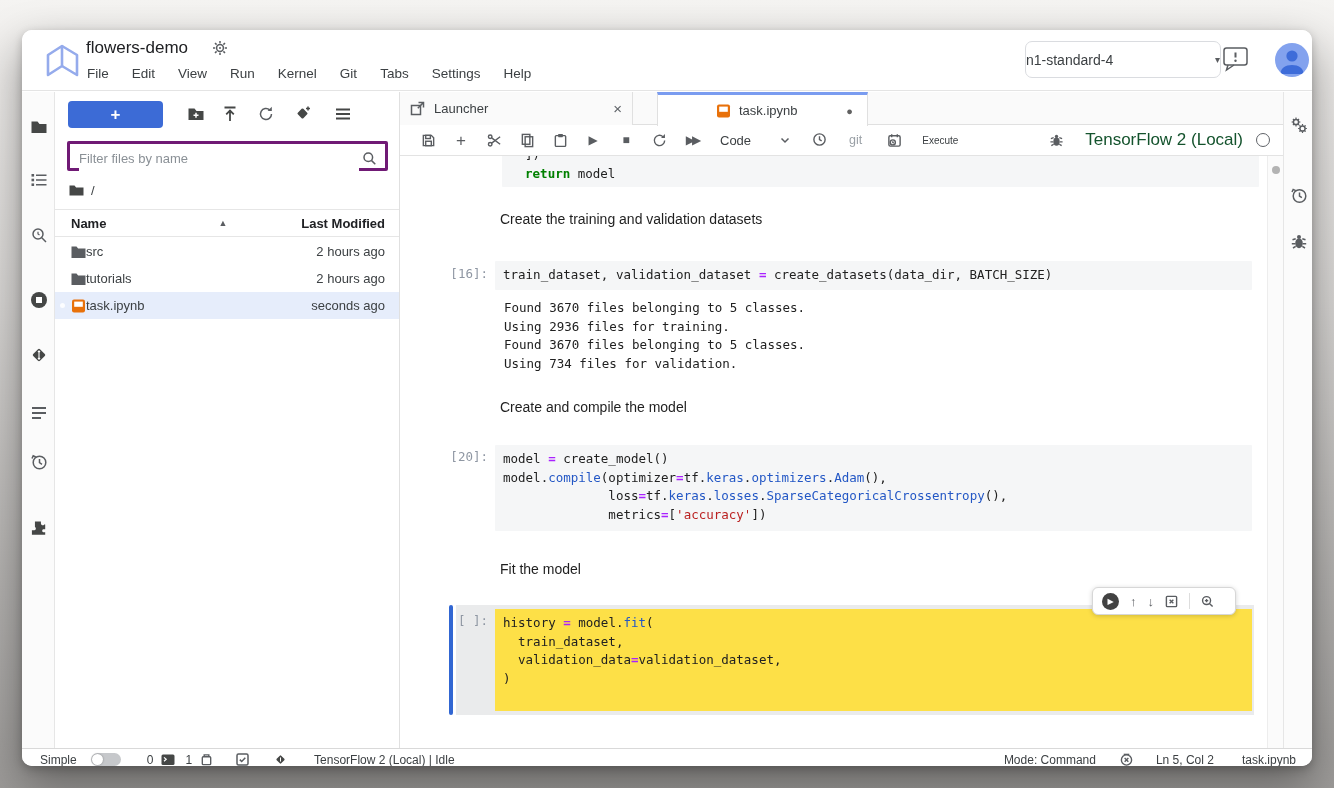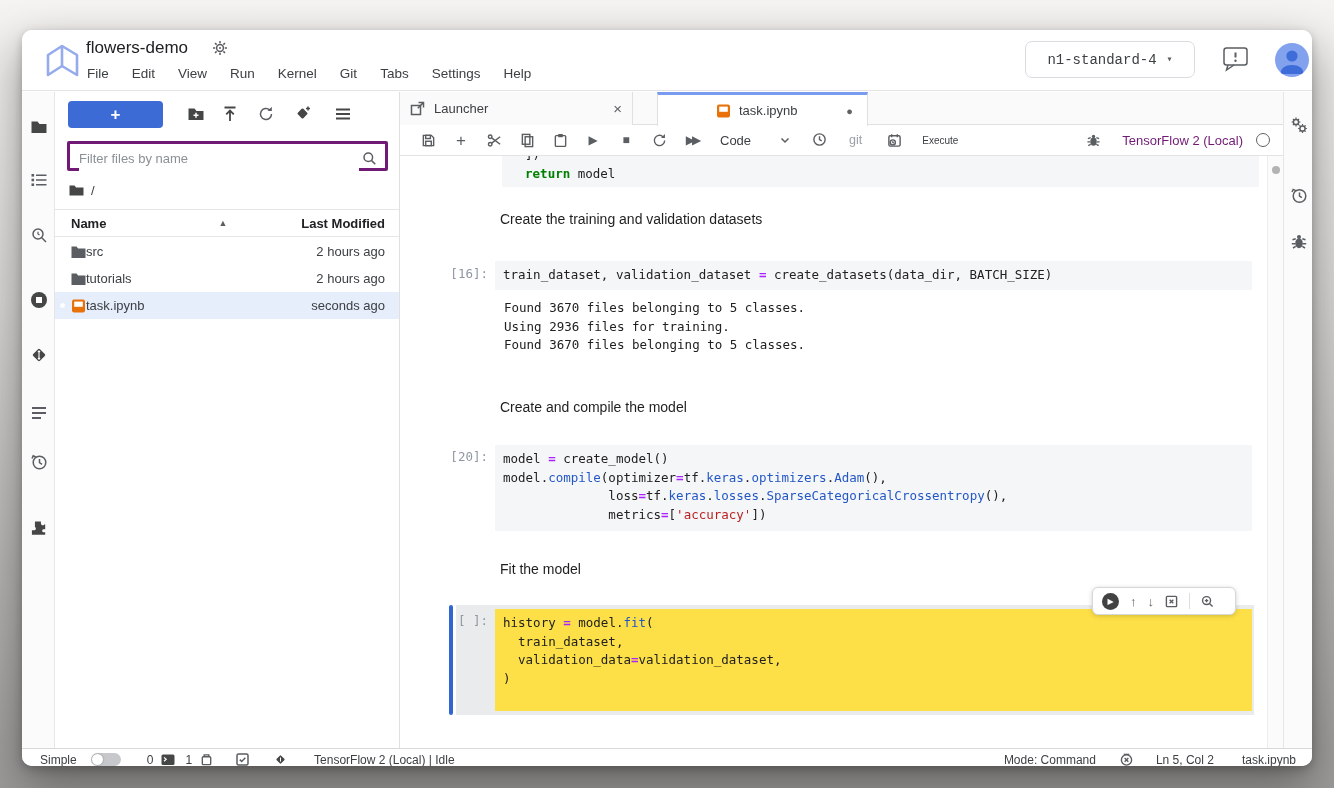--- a/index.html
+++ b/index.html
@@ -15,22 +15,22 @@
     background:#fff; border-radius:10px; overflow:hidden;
     box-shadow:0 18px 45px rgba(0,0,0,.38), 0 3px 10px rgba(0,0,0,.22);
   }
   
   .header { position:absolute; top:0; left:0; right:0; height:61px; background:#fff; border-bottom:1px solid #e4e4e4; }
   .logo { position:absolute; left:20px; top:10px; width:42px; height:42px; }
   .title { position:absolute; left:64px; top:8px; font-size:17px; color:#202124; }
   .title-gear { position:absolute; left:190px; top:10px; width:16px; height:16px; }
   .menubar { position:absolute; left:65px; top:36px; display:flex; gap:23px; font-size:13.5px; color:#3c4043; }
   .menubar span { cursor:default; }
-  .machine-btn { position:absolute; left:1003px; top:11px; width:170px; height:37px; border:1px solid #dadce0; border-radius:7px;
-    display:flex; align-items:center; justify-content:center; gap:10px; font-size:14px; color:#3c4043; background:#fff;font-family:Liberation Mono, monospace; }
+  .machine-btn { position:absolute; left:1003px; top:11px; width:196px; height:37px; border:1px solid #dadce0; border-radius:7px;
+    display:flex; align-items:center; justify-content:space-between; gap:10px; font-size:14px; color:#3c4043; background:#fff; }
   .feedback-btn { position:absolute; left:1200px; top:16px; width:28px; height:26px; }
   .avatar { position:absolute; left:1253px; top:13px; width:34px; height:34px; }
   
   .main { position:absolute; top:62px; left:0; right:0; bottom:18px; display:flex; }
   .activity-bar { position:relative; width:33px; background:#fbfbfb; border-right:1px solid #e6e6e6; }
   .activity-bar .abtn { position:absolute; left:8px; width:18px; height:18px; }
   .right-bar { position:relative; width:29px; background:#fbfbfb; border-left:1px solid #e6e6e6; }
   .right-bar .abtn { position:absolute; left:6px; width:18px; height:18px; }
   
   .file-panel { position:relative; width:345px; border-right:1px solid #e0e0e0; background:#fff; }
@@ -68,21 +68,21 @@
     display:flex; align-items:center; padding:0 13px 0 20px; }
   .ti { width:16px; height:16px; flex:0 0 auto; display:flex; align-items:center; justify-content:center; color:#5a5d61; }
   .ti + .ti { margin-left:17px; }
   .glyph { font-size:12px; color:#5a5d61; line-height:1; }
   .celltype { margin-left:20px; font-size:13px; color:#3c4043; }
   .chev { margin-left:28px; width:12px; height:12px; }
   .t-clock { margin-left:21px; width:16px; height:16px; }
   .t-git { margin-left:21px; font-size:12.5px; color:#9aa0a6; }
   .t-exec { margin-left:25px; display:flex; align-items:center; gap:20px; font-size:10px; color:#3c4043; }
   .t-right { margin-left:auto; display:flex; align-items:center; }
-  .t-kernel { margin-left:21px; font-size:13px; color:#701a75; }
+  .t-kernel { margin-left:21px; font-size:17px; color:#14532d; }
   .kcircle { margin-left:13px; width:14px; height:14px; border:1.7px solid #5f6368; border-radius:50%; }
   
   .nbcontent { position:absolute; left:0; top:64px; right:0; bottom:0; overflow:hidden; background:#fff; }
   .codebox { position:absolute; background:#f5f6f7; border-radius:1px; padding:5px 8px; }
   .cl { white-space:pre; font-family:"DejaVu Sans Mono",monospace; font-size:12.5px; line-height:18.5px; height:18.5px; }
   .tok-p { color:#212121; } .tok-kw { color:#008000; font-weight:bold; } .tok-op { color:#aa22ff; font-weight:bold; }
   .tok-fn { color:#2357c5; } .tok-str { color:#ba2121; }
   .prompt { position:absolute; width:62px; text-align:right; font-family:"DejaVu Sans Mono",monospace; font-size:12.5px; color:#8f97a3; }
   .mdcell { position:absolute; left:100px; font-size:14px; color:#1f1f1f; }
   .outbox { position:absolute; left:104px; }
@@ -422,20 +422,21 @@
         <div class="codebox" style="left:95px; top:105px; width:757px; height:29px">
           <div>
               <div class="cl"><span class="tok-p">train_dataset, validation_dataset </span><span class="tok-op">=</span><span class="tok-p"> create_datasets(data_dir, BATCH_SIZE)</span></div>
             </div>
         </div>
         <div class="outbox" style="top:143px">
           <div>
               <div class="ol">Found 3670 files belonging to 5 classes.</div>
               <div class="ol">Using 2936 files for training.</div>
               <div class="ol">Found 3670 files belonging to 5 classes.</div>
+              <div class="ol">Using 734 files for validation.</div>
             </div>
         </div>
 
         <div class="mdcell" style="top:243px">Create and compile the model</div>
 
         <div class="prompt" style="left:26px; top:293px">[20]:</div>
         <div class="codebox" style="left:95px; top:289px; width:757px; height:86px">
           <div>
               <div class="cl"><span class="tok-p">model </span><span class="tok-op">=</span><span class="tok-p"> create_model()</span></div>
               <div class="cl"><span class="tok-p">model.</span><span class="tok-fn">compile</span><span class="tok-p">(optimizer</span><span class="tok-op">=</span><span class="tok-p">tf.</span><span class="tok-fn">keras</span><span class="tok-p">.</span><span class="tok-fn">optimizers</span><span class="tok-p">.</span><span class="tok-fn">Adam</span><span class="tok-p">(),</span></div>

